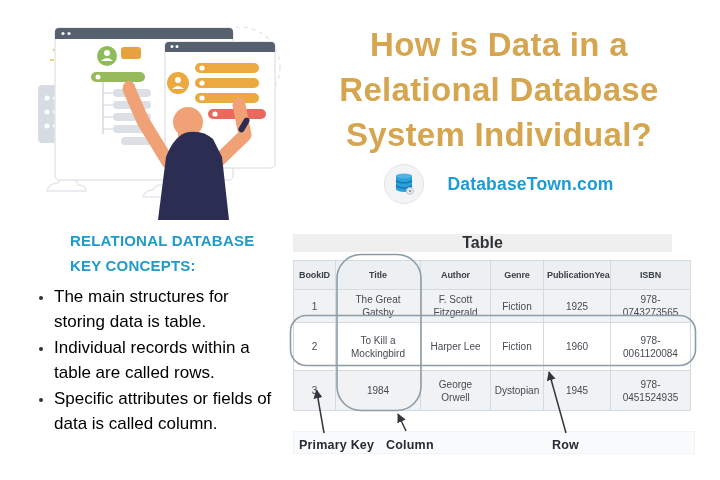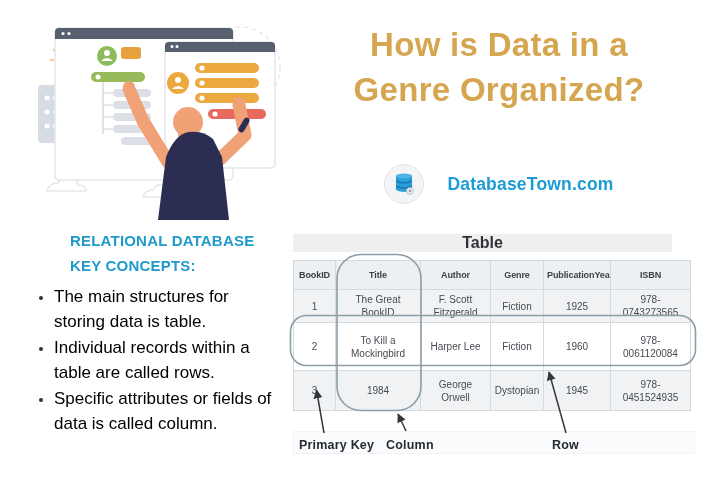--- a/index.html
+++ b/index.html
@@ -137,21 +137,22 @@
       <circle cx="214" cy="98" r="6" fill="#F0A276"></circle>
       <rect x="211" y="117" width="16" height="6" rx="3" transform="rotate(-60 219 120)" fill="#2B2D52"></rect>
       <rect x="153" y="125" width="12" height="14" fill="#F0A276"></rect>
       <circle cx="163" cy="117" r="15" fill="#F0A276"></circle>
       <path d="M133 215 L141 152 Q150 129 164 127 Q178 125 188 134 L197 152 L204 215 Z" fill="#2B2D52"></path>
     </g>
   </svg>
 
   <div class="title-block">
     <div>How is Data in a</div>
-    <div>Genre Organized?</div>
+    <div>Relational Database</div>
+    <div>System Individual?</div>
   </div>
 
   <div class="logo-row">
     <span class="logo-circle">
       <svg width="22" height="24" viewBox="0 0 22 24">
         <path d="M3 4 q8-4 16 0 l0 14 q-8 4-16 0 z" fill="#2B9FD9"></path>
         <ellipse cx="11" cy="4" rx="8" ry="2.6" fill="#4FB4E4"></ellipse>
         <path d="M3 9 q8 4 16 0 M3 14 q8 4 16 0" stroke="#1878B4" stroke-width="1.4" fill="none"></path>
         <circle cx="17" cy="19" r="3.4" fill="#E9EDF1" stroke="#B9C2CB" stroke-width="1"></circle>
         <circle cx="17" cy="19" r="1.2" fill="#8C98A4"></circle>
@@ -186,21 +187,21 @@
           <th>Title</th>
           <th>Author</th>
           <th>Genre</th>
           <th>PublicationYear</th>
           <th>ISBN</th>
         </tr>
       </thead>
       <tbody>
         <tr class="r1">
           <td>1</td>
-          <td>The Great BookID</td>
+          <td>The Great Gatsby</td>
           <td>F. Scott Fitzgerald</td>
           <td>Fiction</td>
           <td>1925</td>
           <td>978-0743273565</td>
         </tr>
         <tr class="r2">
           <td>2</td>
           <td>To Kill a Mockingbird</td>
           <td>Harper Lee</td>
           <td>Fiction</td>

